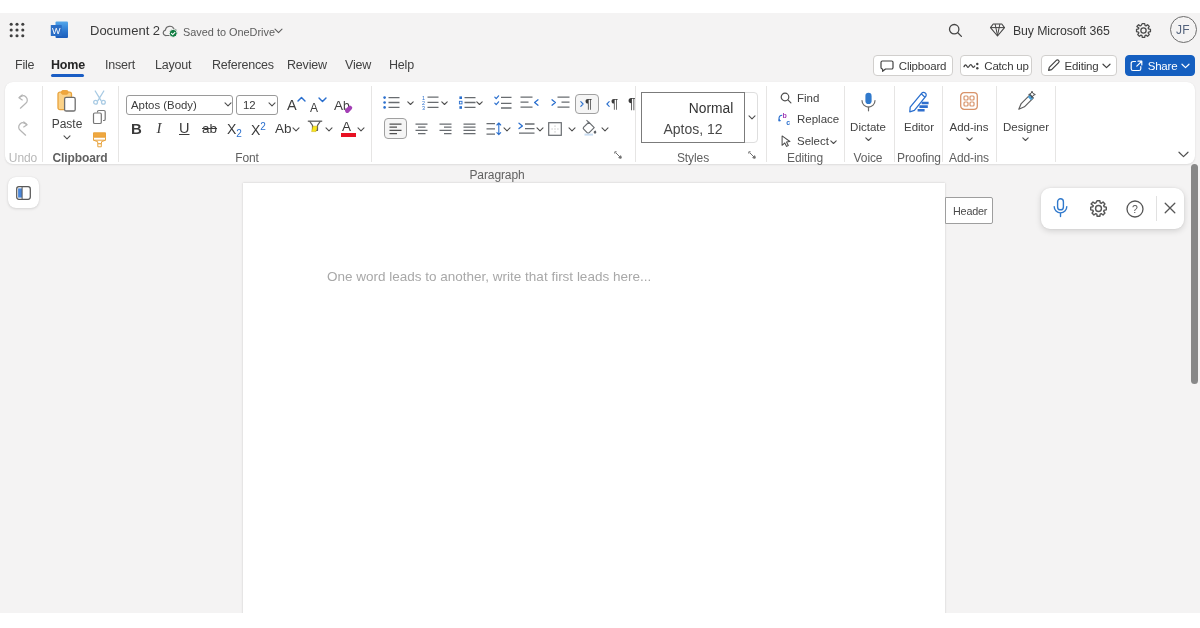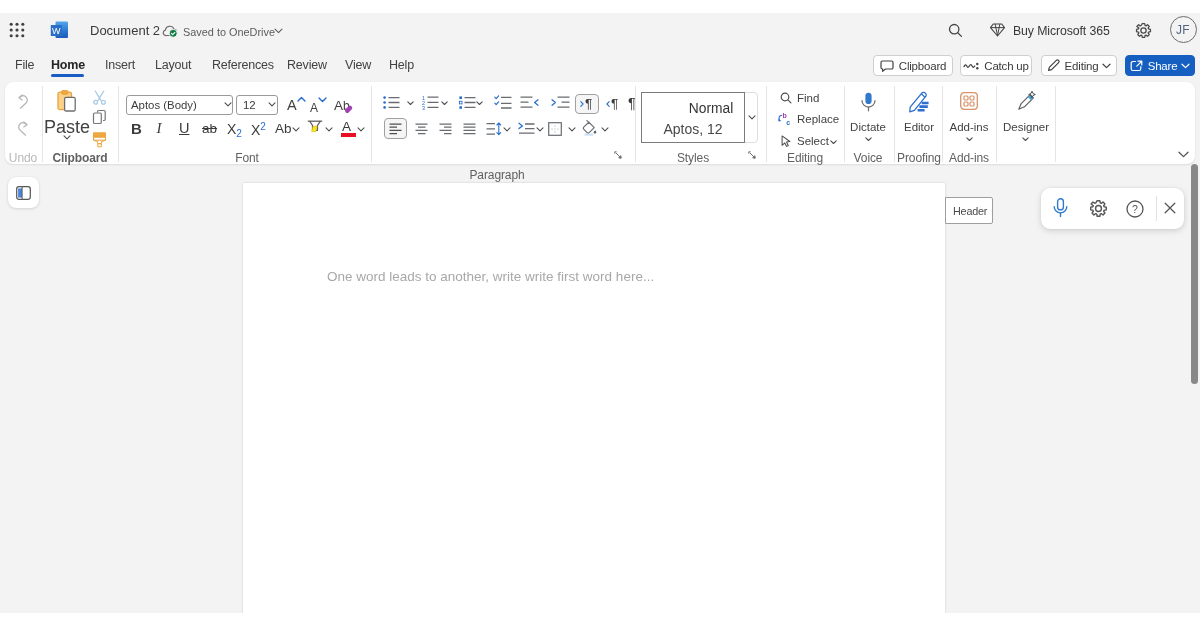--- a/index.html
+++ b/index.html
@@ -124,21 +124,21 @@
 <path d="M6.8 0.9l3.3 2.8-3.4 2.2" fill="none" stroke="#b5b5b5" stroke-width="1.25" stroke-linecap="round" stroke-linejoin="round"></path>
   </svg>
 <div class="lbl" style="left:23px;top:151px;color:#b8b8b8;">Undo</div>
 <div class="sep" style="left:42px;"></div>
 
 <svg class="abs" style="left:57px;top:90px" width="21" height="23" viewBox="0 0 21 23">
 <rect x="1" y="2.2" width="13.5" height="17.5" rx="2" fill="#fbd288" stroke="#e8a33d" stroke-width="1.3"></rect>
 <rect x="4.6" y="0.6" width="6.3" height="3.6" rx="1" fill="#f0a73e" stroke="#e8a33d" stroke-width="1"></rect>
 <rect x="7.6" y="7.4" width="10.6" height="13.6" rx="1.6" fill="#fff" stroke="#6e6e6e" stroke-width="1.3"></rect>
   </svg>
-<div class="t" style="left:67px;top:117px;font-size:18px;transform:translateX(-50%);">Paste</div>
+<div class="t" style="left:67px;top:117px;font-size:12px;transform:translateX(-50%);">Paste</div>
 <svg class="chev" style="left:63px;top:135px" width="8" height="5" viewBox="0 0 8 5">
     <path d="M1 .8l3 3 3-3" fill="none" stroke="#4f4f4f" stroke-width="1.1" stroke-linecap="round" stroke-linejoin="round"></path>
   </svg>
 <svg class="abs" style="left:92px;top:90px" width="15" height="15" viewBox="0 0 15 15">
 <path d="M3.2 1l5.9 9.6M11.8 1L5.9 10.6" stroke="#a9cbe4" stroke-width="1.3" stroke-linecap="round" fill="none"></path>
 <circle cx="3.6" cy="12.2" r="1.9" fill="none" stroke="#a9cbe4" stroke-width="1.3"></circle>
 <circle cx="11.4" cy="12.2" r="1.9" fill="none" stroke="#a9cbe4" stroke-width="1.3"></circle>
   </svg>
 <svg class="abs" style="left:93px;top:110px" width="13" height="14" viewBox="0 0 13 14">
 <path d="M4.5 2.5V1.8A1.3 1.3 0 0 1 5.8.5h5.1a1.3 1.3 0 0 1 1.3 1.3v7.4a1.3 1.3 0 0 1-1.3 1.3h-.9" fill="none" stroke="#767676" stroke-width="1.2"></path>
@@ -387,21 +387,21 @@
   </svg>
 
 <div class="abs" style="left:8px;top:177px;width:31px;height:31px;background:#fff;border-radius:8px;box-shadow:0 1px 3px rgba(0,0,0,.13),0 0 1px rgba(0,0,0,.1);"></div>
 <svg class="abs" style="left:16px;top:186px" width="15" height="14" viewBox="0 0 15 14">
 <rect x="0.7" y="0.7" width="13.6" height="12.6" rx="2.2" fill="none" stroke="#585858" stroke-width="1.25"></rect>
 <path d="M2.1 2.4h4v9.2h-4z" fill="#4a86d8"></path>
 <path d="M6.1 1v12" stroke="#585858" stroke-width="1"></path>
   </svg>
 <div class="abs" style="left:945px;top:197px;width:48px;height:27px;background:#fff;border:1px solid #9e9e9e;border-radius:0 2px 2px 0;box-sizing:border-box;"></div>
 <div class="t" style="left:953px;top:204.5px;font-size:10.8px;color:#4a4a4a;letter-spacing:-.2px;text-align:right;">Header</div>
-<div class="t" style="left:327px;top:269px;font-size:13.5px;color:#a8a8a8;">One word leads to another, write write first word here...</div>
+<div class="t" style="left:327px;top:269px;font-size:13.5px;color:#a8a8a8;">One word leads to another, write that first leads here...</div>
 <div class="abs" style="left:1041px;top:188px;width:143px;height:41px;background:#fff;border-radius:9px;box-shadow:0 2px 6px rgba(0,0,0,.14),0 0 2px rgba(0,0,0,.08);"></div>
 <svg class="abs" style="left:1053px;top:198px" width="15" height="21" viewBox="0 0 15 21">
 <rect x="4.6" y="0.8" width="5.8" height="11" rx="2.9" fill="none" stroke="#3079cc" stroke-width="1.4"></rect>
 <path d="M1.2 8.6a6.3 6.3 0 0 0 12.6 0" fill="none" stroke="#3079cc" stroke-width="1.4" stroke-linecap="round"></path>
 <path d="M7.5 15.4v3.2" stroke="#3079cc" stroke-width="1.4" stroke-linecap="round"></path>
   </svg>
 <svg class="abs" style="left:1089px;top:199px" width="19" height="19" viewBox="0 0 20 20">
 <path fill="none" stroke="#565656" stroke-width="1.5" stroke-linejoin="round" d="M8.6 1.8h2.8l.4 2.3 1.1.45 1.9-1.35 2 2-1.35 1.9.45 1.1 2.3.4v2.8l-2.3.4-.45 1.1 1.35 1.9-2 2-1.9-1.35-1.1.45-.4 2.3H8.6l-.4-2.3-1.1-.45-1.9 1.35-2-2 1.35-1.9-.45-1.1-2.3-.4V8.6l2.3-.4.45-1.1L2.2 5.2l2-2 1.9 1.35 1.1-.45z"></path>
 <circle cx="10" cy="10" r="3.1" fill="none" stroke="#565656" stroke-width="1.5"></circle>
   </svg>

